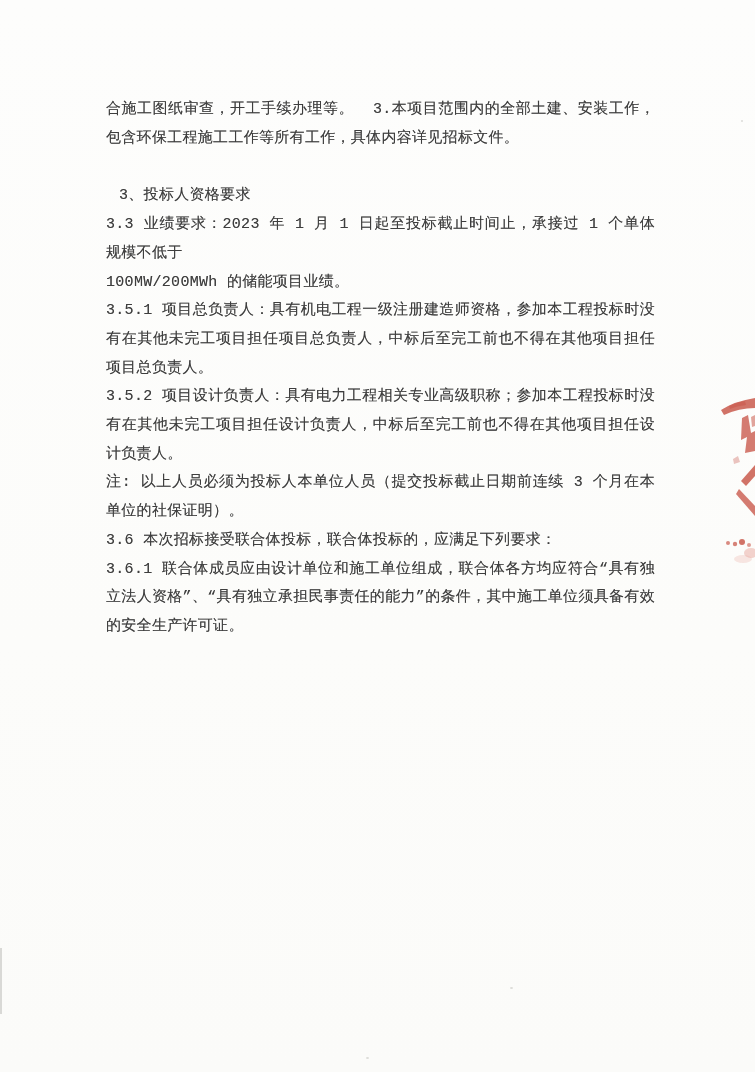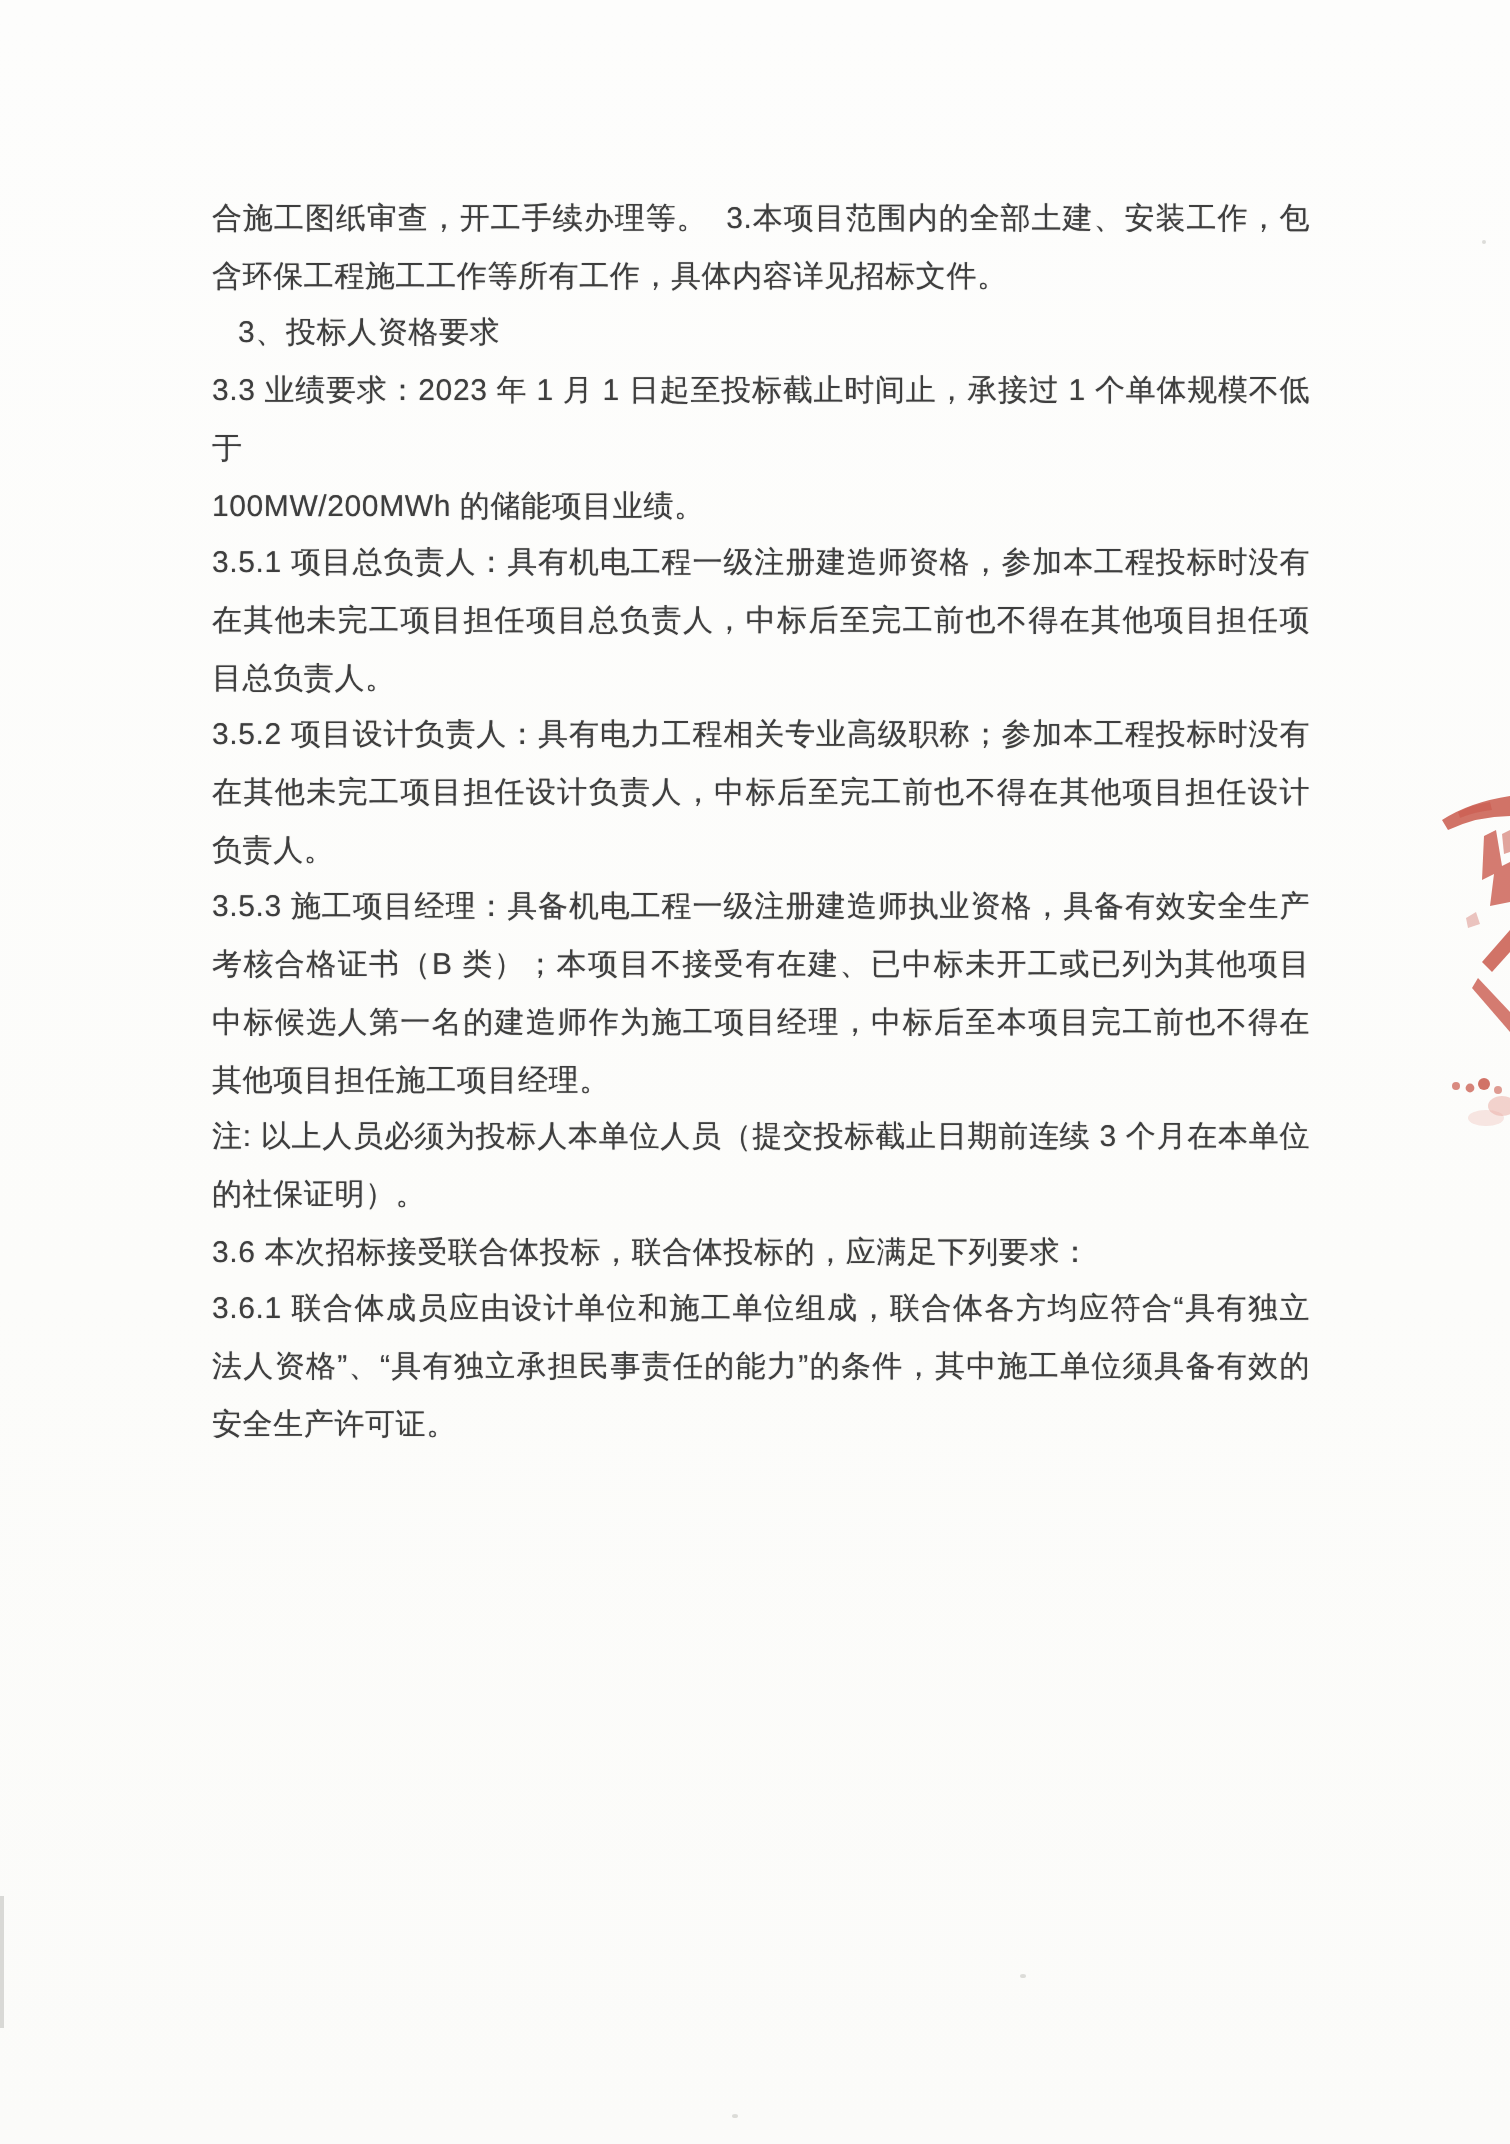--- a/index.html
+++ b/index.html
@@ -10,41 +10,42 @@
     width: 755px;
     height: 1072px;
     background: #fdfdfc;
     overflow: hidden;
   }
   .page {
     position: relative;
     width: 755px;
     height: 1072px;
     background: linear-gradient(180deg, #fdfdfc 0%, #fcfcfa 60%, #fbfbf9 100%);
-    font-family: Liberation Sans, sans-serif;
+    font-family: Liberation Mono, monospace;
     overflow: hidden;
   }
   .content {
     position: absolute;
     left: 106px;
     top: 96px;
     width: 549px;
     color: #3e3e3e;
     font-size: 15px;
     line-height: 28.7px;
     text-align: justify;
     text-shadow: 0 0 0.5px rgba(62,62,62,0.55);
     letter-spacing: 0.3px;
   }
   .content p {
     margin: 0;
     white-space: pre-wrap;
   }
   .content p.indent {
     text-indent: 13px;
+    margin-top: 29px;
   }
   .stamp-fragment {
     position: absolute;
     left: 715px;
     top: 393px;
     width: 40px;
     height: 190px;
     opacity: 0.9;
   }
   .scan-edge-artifact {
@@ -70,21 +71,20 @@
 
 <div class="page">
 
   <div class="content">
     <p>合施工图纸审查，开工手续办理等。  3.本项目范围内的全部土建、安装工作，包含环保工程施工工作等所有工作，具体内容详见招标文件。</p>
     <p class="indent">3、投标人资格要求</p>
     <p>3.3 业绩要求：2023 年 1 月 1 日起至投标截止时间止，承接过 1 个单体规模不低于
 100MW/200MWh 的储能项目业绩。</p>
     <p>3.5.1 项目总负责人：具有机电工程一级注册建造师资格，参加本工程投标时没有在其他未完工项目担任项目总负责人，中标后至完工前也不得在其他项目担任项目总负责人。</p>
     <p>3.5.2 项目设计负责人：具有电力工程相关专业高级职称；参加本工程投标时没有在其他未完工项目担任设计负责人，中标后至完工前也不得在其他项目担任设计负责人。</p>
-    <p>3.5.3 施工项目经理：具备机电工程一级注册建造师执业资格，具备有效安全生产考核合格证书（B 类）；本项目不接受有在建、已中标未开工或已列为其他项目中标候选人第一名的建造师作为施工项目经理，中标后至本项目完工前也不得在其他项目担任施工项目经理。</p>
     <p>注: 以上人员必须为投标人本单位人员（提交投标截止日期前连续 3 个月在本单位的社保证明）。</p>
     <p>3.6 本次招标接受联合体投标，联合体投标的，应满足下列要求：</p>
     <p>3.6.1 联合体成员应由设计单位和施工单位组成，联合体各方均应符合“具有独立法人资格”、“具有独立承担民事责任的能力”的条件，其中施工单位须具备有效的安全生产许可证。</p>
 
   </div>
 
   <svg class="stamp-fragment" viewBox="0 0 40 190" xmlns="http://www.w3.org/2000/svg">
 
     <path opacity="0.85" d="M 6 17 Q 20 8 40 5 L 40 15 Q 24 15 9 22 Z" fill="#c4493b"></path>
     <path opacity="0.6" d="M 14 13 Q 22 9 30 8 L 31 12 Q 22 13 15 16 Z" fill="#c4493b"></path>

